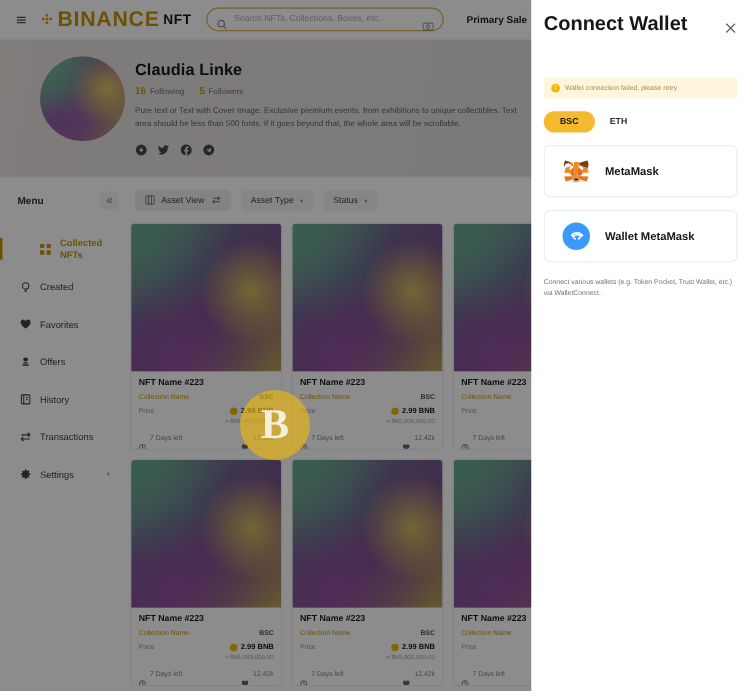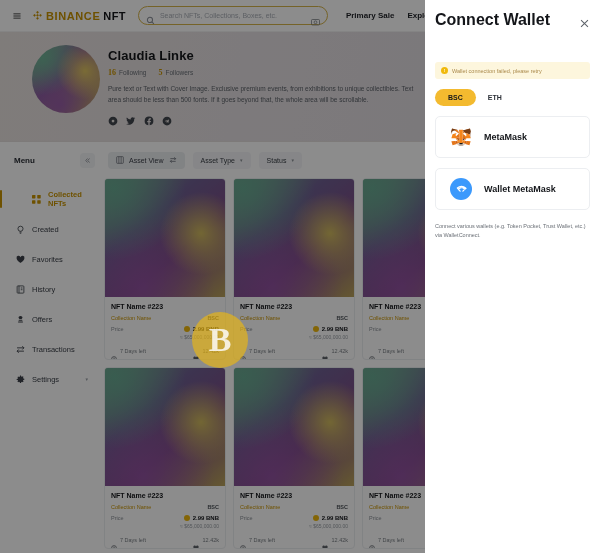--- a/index.html
+++ b/index.html
@@ -36,21 +36,21 @@
   }
   .hamburger {
     width: 14px; height: 14px;
     display: flex; align-items: center; justify-content: center;
     color: #4a4a4a; font-size: 9px;
     margin-right: 8px;
   }
   .brand { display: flex; align-items: center; gap: 3px; margin-right: 12px; }
   .brand-mark { width: 11px; height: 11px; }
   .brand-binance {
-    font-size: 11px; font-weight: bold; color: #c99400;
+    font-size: 17px; font-weight: bold; color: #c99400;
     letter-spacing: 0.6px;
   }
   .brand-nft {
     font-size: 11px; font-weight: bold; color: #14161a;
     letter-spacing: 0.4px;
   }
   .search-box {
     display: flex; align-items: center;
     width: 190px; height: 19px;
     border: 1px solid #d6b44a;
@@ -87,21 +87,21 @@
       radial-gradient(circle at 40% 88%, rgba(150,90,170,0.9) 0%, rgba(150,90,170,0) 55%),
       linear-gradient(135deg,#7fa98f 0%,#8a5f9e 45%,#c9b05a 100%);
   }
   .profile-info { position: absolute; left: 108px; top: 16px; right: 0; }
   .profile-name {
     font-size: 13px; font-weight: bold; color: #14161a;
     letter-spacing: 0.1px;
   }
   .stats { display: flex; align-items: center; gap: 12px; margin-top: 5px; }
   .stat { display: flex; align-items: baseline; gap: 3px; }
-  .stat-num { font-size: 8px; font-weight: bold; color: #c99400; font-family: Liberation Serif, serif; }
+  .stat-num { font-size: 8px; font-weight: bold; color: #c99400; }
   .stat-lbl { font-size: 6.5px; color: #6b7077; }
   .bio {
     margin-top: 7px; font-size: 6.5px; line-height: 1.65;
     color: #5d6269; max-width: 310px;
   }
   .socials { display: flex; align-items: center; gap: 8px; margin-top: 7px; }
   .social-icon { width: 10px; height: 10px; color: #43484f; }
 
   
   .toolbar {
@@ -433,36 +433,36 @@
       <div class="side-item">
         <span class="side-ico">
           <svg viewBox="0 0 12 12" width="9" height="9" fill="currentColor">
             <path d="M6 10.5S.8 7.3.8 4.3A2.6 2.6 0 0 1 6 3a2.6 2.6 0 0 1 5.2 1.3c0 3-5.2 6.2-5.2 6.2z"></path>
           </svg>
         </span>
         <span>Favorites</span>
       </div>
       <div class="side-item">
         <span class="side-ico">
-          <svg viewBox="0 0 12 12" width="9" height="9" fill="none" stroke="currentColor" stroke-width="1.1">
-            <rect x="1.5" y="1.2" width="9" height="9.6" rx="1"></rect>
-              <path d="M4 1.2v9.6M6.4 4h2.2M6.4 6.3h2.2"></path>
-          </svg>
-        </span>
-        <span>History</span>
-      </div>
-      <div class="side-item">
-        <span class="side-ico">
           <svg viewBox="0 0 12 12" width="9" height="9" fill="currentColor">
             <path d="M6 1.2c1.6 0 2.6 1 2.6 2.2 0 .9-.7 1.5-1.3 2H4.7c-.6-.5-1.3-1.1-1.3-2C3.4 2.2 4.4 1.2 6 1.2z"></path>
             <rect x="3.4" y="6.4" width="5.2" height="1.2" rx="0.5"></rect>
               <rect x="2.6" y="8.6" width="6.8" height="1.4" rx="0.6"></rect>
           </svg>
         </span>
         <span>Offers</span>
+      </div>
+      <div class="side-item">
+        <span class="side-ico">
+          <svg viewBox="0 0 12 12" width="9" height="9" fill="none" stroke="currentColor" stroke-width="1.1">
+            <rect x="1.5" y="1.2" width="9" height="9.6" rx="1"></rect>
+              <path d="M4 1.2v9.6M6.4 4h2.2M6.4 6.3h2.2"></path>
+          </svg>
+        </span>
+        <span>History</span>
       </div>
       <div class="side-item">
         <span class="side-ico">
           <svg viewBox="0 0 12 12" width="9" height="9" fill="none" stroke="currentColor" stroke-width="1.2">
             <path d="M1.4 3.8h9.2M8.4 1.6l2.2 2.2-2.2 2.2M10.6 8.2H1.4M3.6 6l-2.2 2.2L3.6 10.4"></path>
           </svg>
         </span>
         <span>Transactions</span>
       </div>
       <div class="side-item">

